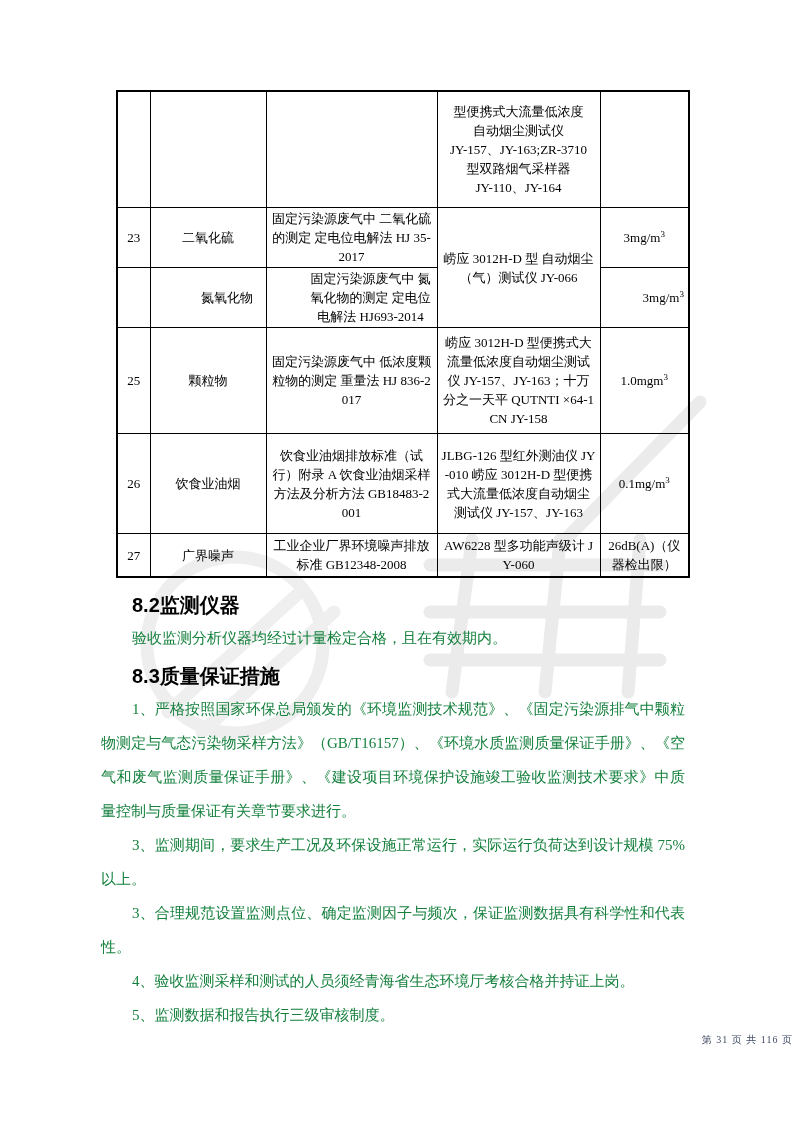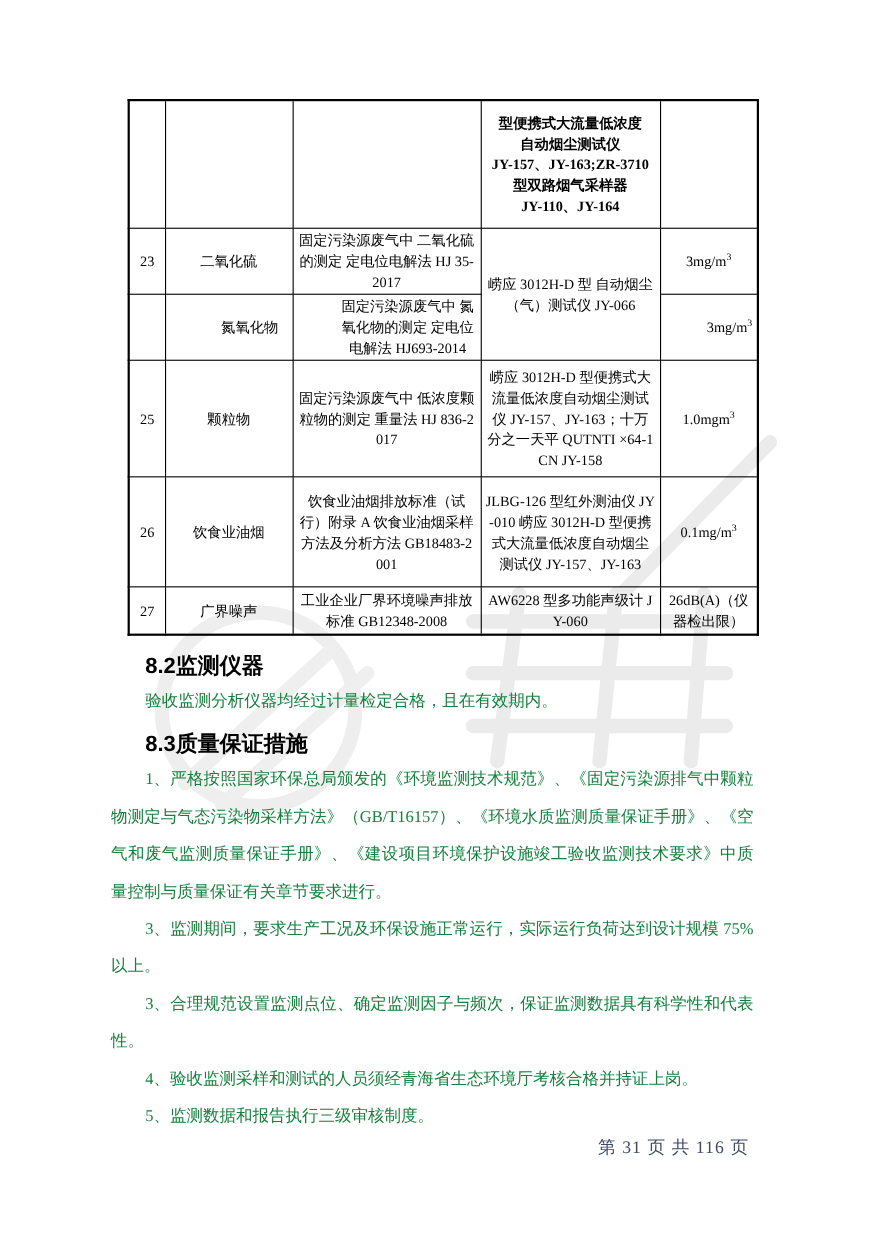--- a/index.html
+++ b/index.html
@@ -20,38 +20,38 @@
     border:1px solid #000; text-align:center; vertical-align:middle;
     font-size:13px; line-height:19px; padding:1px 4px;
     word-break:break-all; overflow:hidden;
   }
   tr.trc  td { height:113px; }
   tr.tr23 td { height:55px; }
   tr.tr24 td { height:55px;padding-left:42px; }
   tr.tr25 td { height:103px;margin-left:44px; }
   tr.tr26 td { height:97px; }
   tr.tr27 td { height:40px; }
-  td.pre { white-space:pre-line;font-weight:bold; }
+  td.pre { white-space:pre-line; }
   sup { font-size:9px; line-height:0; }
   
   .content { position:absolute; left:101px; top:584px; width:584px; }
   .sec-title {
     font-family:"Liberation Sans","DejaVu Sans",sans-serif;
     font-size:20px; font-weight:bold; color:#000;
     margin:8px 0 2px 0; padding-left:31px;
   }
   .para {
     margin:0; font-size:15px; line-height:34px;
     text-indent:31px; text-align:justify; color:#15803d;
   }
   
   .footer {
     position:absolute; top:1033px; left:0; width:793px; box-sizing:border-box;
-    text-align:right; padding-right:112px;
-    font-size:16px; letter-spacing:1px; color:#3f4b63;
+    text-align:right; 
+    font-size:10px; letter-spacing:1px; color:#3f4b63;
   }
 </style>
 </head>
 <body>
 
 <div class="page">
 
   <svg class="wm" width="793" height="1122" viewBox="0 0 793 1122">
     <g stroke="#ebebeb" stroke-width="13" fill="none" stroke-linecap="round">
       <line x1="565" y1="540" x2="700" y2="402"></line>

